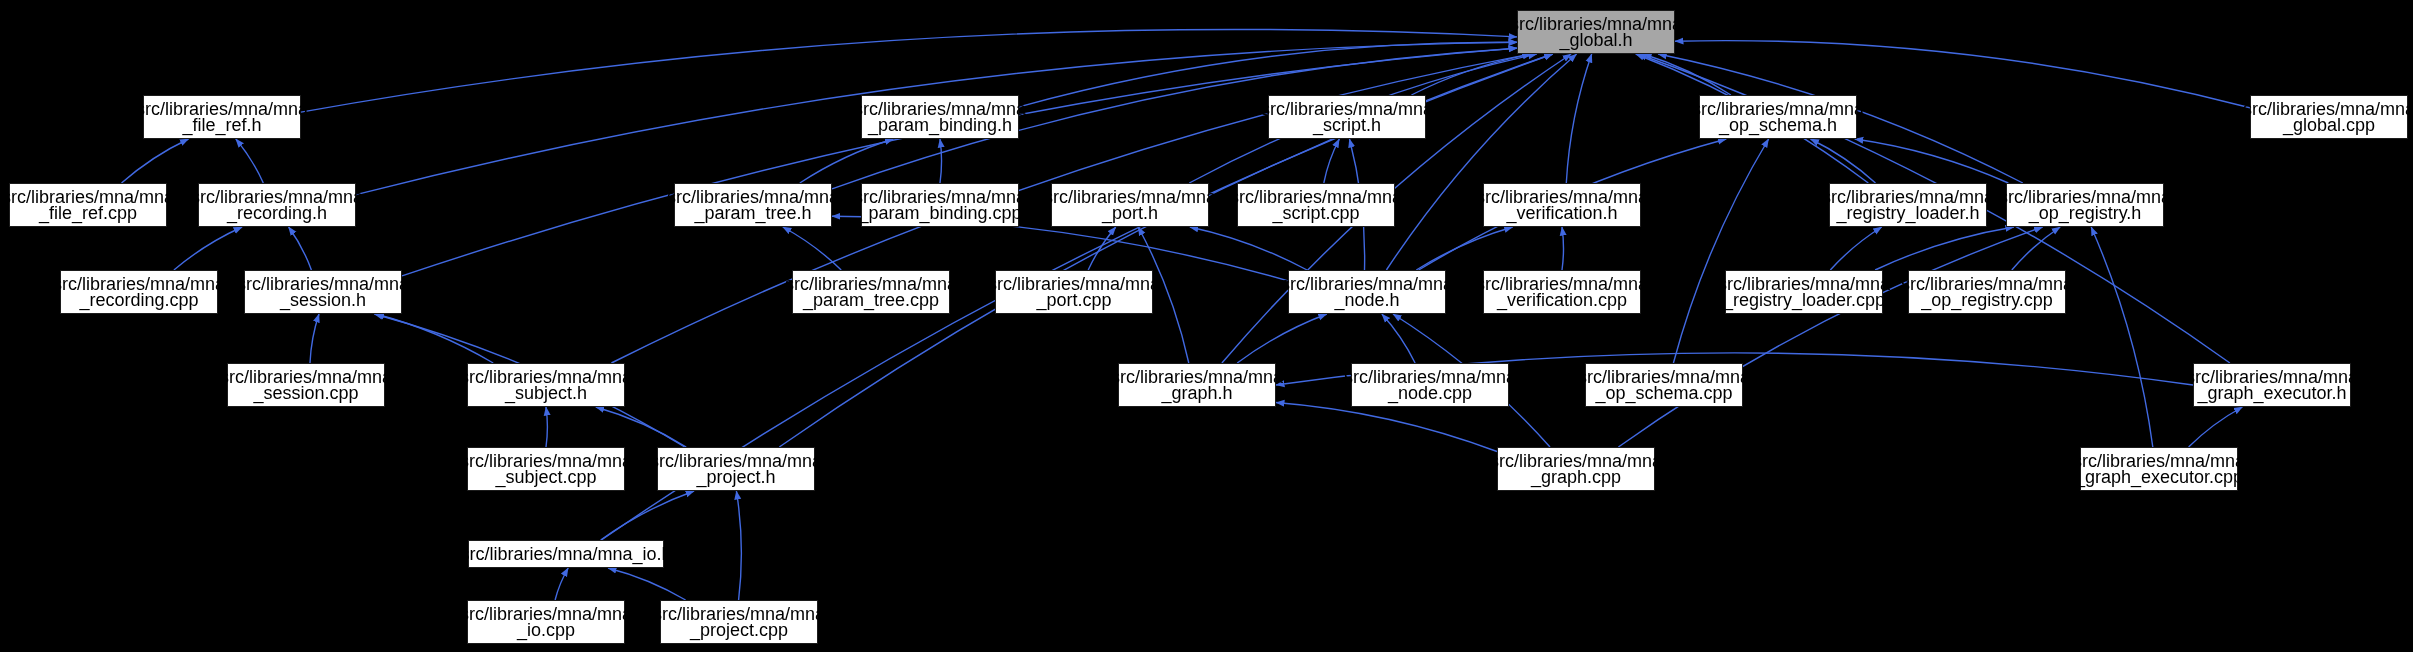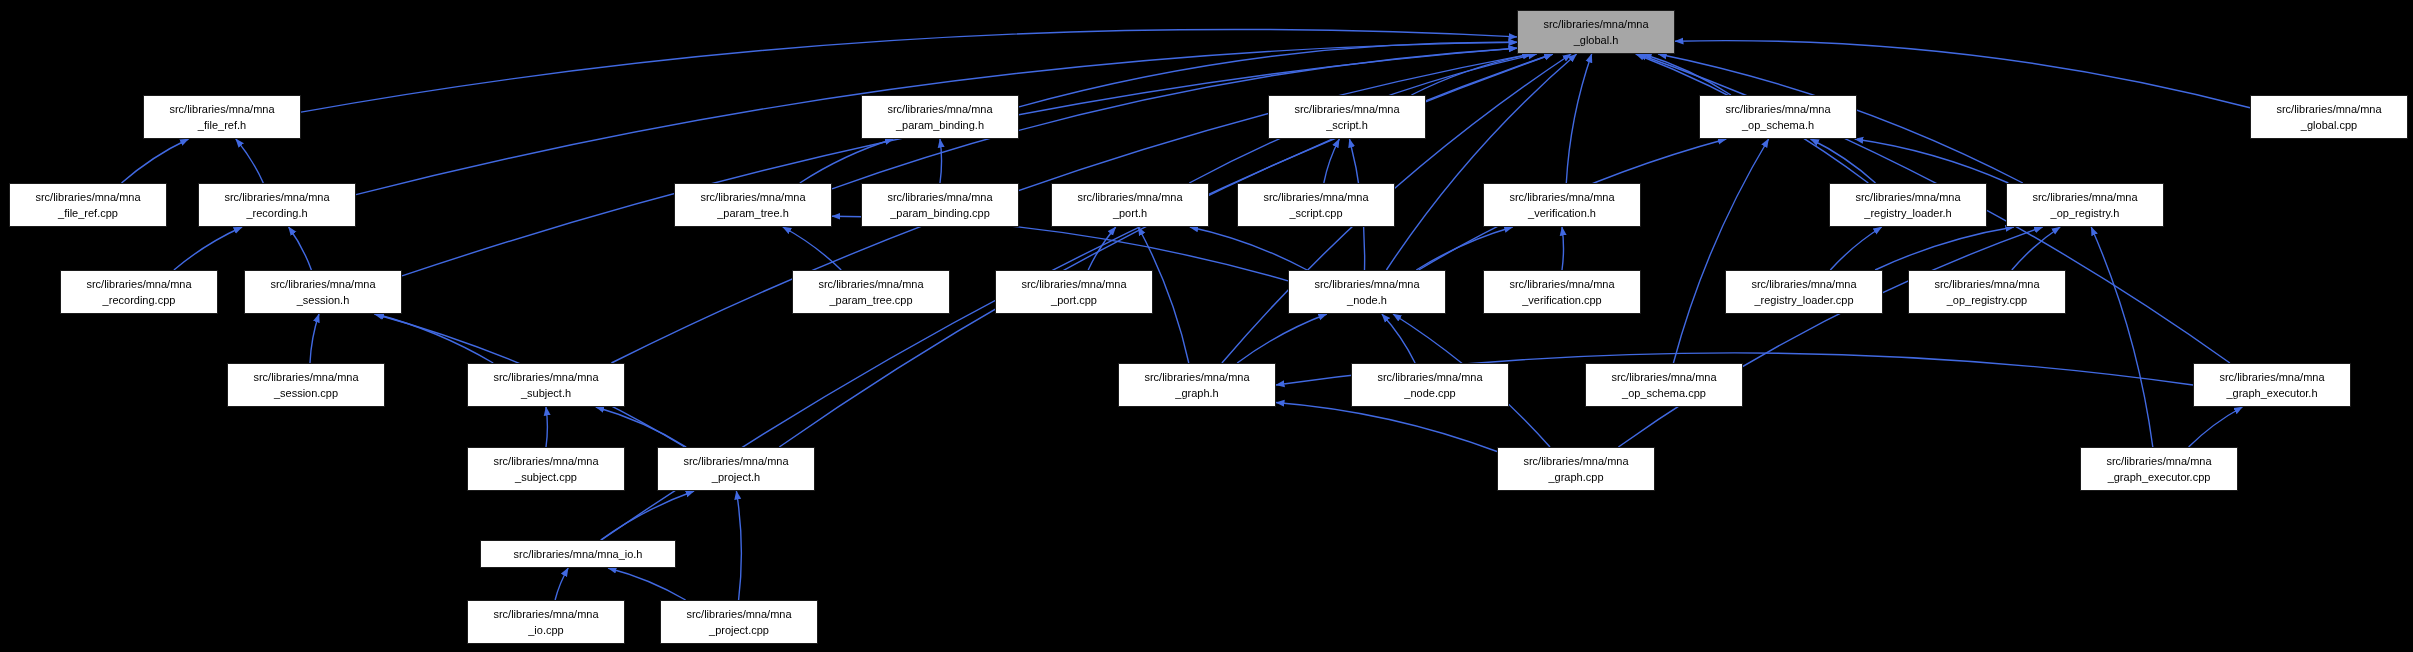--- a/index.html
+++ b/index.html
@@ -30,21 +30,21 @@
   .arrowhead-shape {
     fill: var(--edge-color, #4169e1);
     stroke: none;
   }
   .node {
     position: absolute;
     box-sizing: border-box;
     background: var(--node-fill, #ffffff);
     border: 1px solid var(--node-border, #1a1a1a);
     color: #000000;
-    font-size: 11px;
+    font-size: 18px;
     line-height: 16px;
     display: flex;
     flex-direction: column;
     align-items: center;
     justify-content: center;
     text-align: center;
     cursor: pointer;
     z-index: 2;
   }
   .node span {
@@ -251,21 +251,21 @@
         <span>_project.h</span>
       </div>
       <div class="node" style="left: 1497px; top: 447px; width: 158px; height: 44px;">
         <span>src/libraries/mna/mna</span>
         <span>_graph.cpp</span>
       </div>
       <div class="node" style="left: 2080px; top: 447px; width: 158px; height: 44px;">
         <span>src/libraries/mna/mna</span>
         <span>_graph_executor.cpp</span>
       </div>
-      <div class="node" style="left: 480px; top: 540px; width: 196px; height: 28px;">
+      <div class="node" style="left: 468px; top: 540px; width: 196px; height: 28px;">
         <span>src/libraries/mna/mna_io.h</span>
       </div>
       <div class="node" style="left: 467px; top: 600px; width: 158px; height: 44px;">
         <span>src/libraries/mna/mna</span>
         <span>_io.cpp</span>
       </div>
       <div class="node" style="left: 660px; top: 600px; width: 158px; height: 44px;">
         <span>src/libraries/mna/mna</span>
         <span>_project.cpp</span>
       </div>

